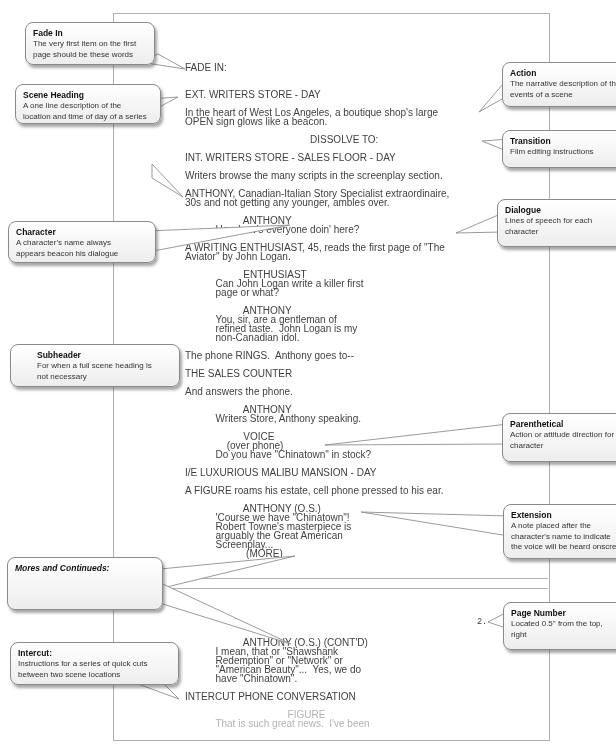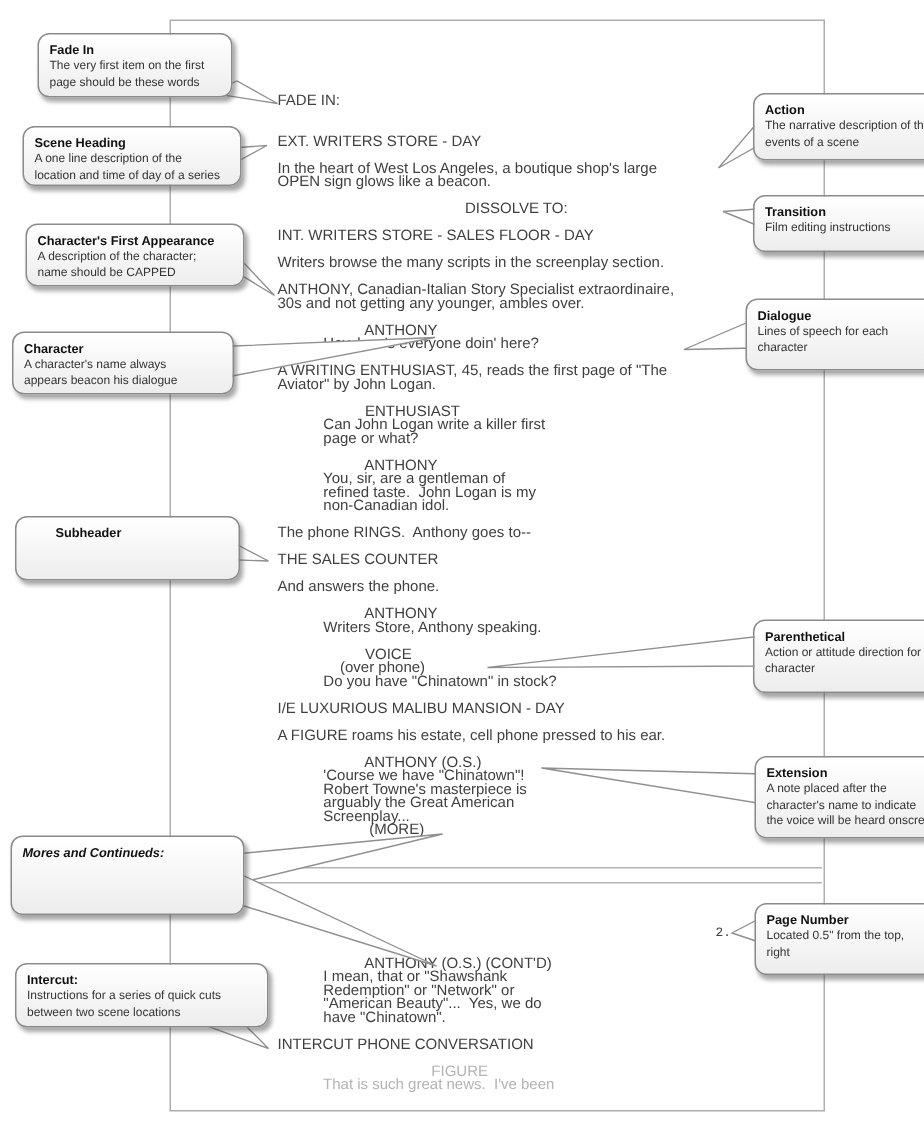--- a/index.html
+++ b/index.html
@@ -28,21 +28,21 @@
   .callout{position:absolute;z-index:4;background:linear-gradient(#ffffff,#ededed);
            border:1px solid #8a8a8a;border-radius:8px;padding:5px 7px 4px 7px;
            box-shadow:2px 3px 3px rgba(60,60,60,0.45);box-sizing:border-box;}
   .co-title{font-size:8.5px;font-weight:bold;color:#111;line-height:11px;}
   .co-body{font-size:8px;color:#333;line-height:10.5px;white-space:pre-line;}
 
   .co-fade-in{left:25px;top:22px;width:130px;height:43px;}
   .co-scene-heading{left:15px;top:84px;width:146px;height:40px;}
   .co-first-appearance{left:17px;top:149px;width:146px;height:42px;}
   .co-character{left:8px;top:221px;width:148px;height:42px;}
-  .co-subheader{left:10px;top:344px;width:150px;height:43px;padding-left:26px;}
+  .co-subheader{left:10px;top:344px;width:170px;height:43px;padding-left:26px;}
   .co-mores{left:7px;top:557px;width:156px;height:53px;font-style:italic;}
   .co-intercut{left:10px;top:642px;width:169px;height:43px;}
   .co-action{left:502px;top:62px;width:150px;height:45px;}
   .co-transition{left:502px;top:130px;width:150px;height:38px;}
   .co-dialogue{left:497px;top:199px;width:152px;height:48px;}
   .co-parenthetical{left:502px;top:413px;width:152px;height:49px;}
   .co-extension{left:503px;top:504px;width:152px;height:55px;}
   .co-page-number{left:503px;top:602px;width:152px;height:48px;}
 </style>
 </head>
@@ -140,32 +140,29 @@
   <div class="callout co-fade-in">
     <div class="co-title">Fade In</div>
     <div class="co-body">The very first item on the first
 page should be these words</div>
   </div>
   <div class="callout co-scene-heading">
     <div class="co-title">Scene Heading</div>
     <div class="co-body">A one line description of the
 location and time of day of a series</div>
   </div>
-  <div class="callout co-first-appearance">
-    <div class="co-title">Character's First Appearance</div>
-    <div class="co-body">A description of the character;
-name should be CAPPED</div>
-  </div>
   <div class="callout co-character">
     <div class="co-title">Character</div>
     <div class="co-body">A character's name always
 appears beacon his dialogue</div>
   </div>
   <div class="callout co-subheader">
     <div class="co-title">Subheader</div>
+    <div class="co-body">For when a full scene heading is
+not necessary</div>
   </div>
   <div class="callout co-mores">
     <div class="co-title">Mores and Continueds:</div>
   </div>
   <div class="callout co-intercut">
     <div class="co-title">Intercut:</div>
     <div class="co-body">Instructions for a series of quick cuts
 between two scene locations</div>
   </div>
 

